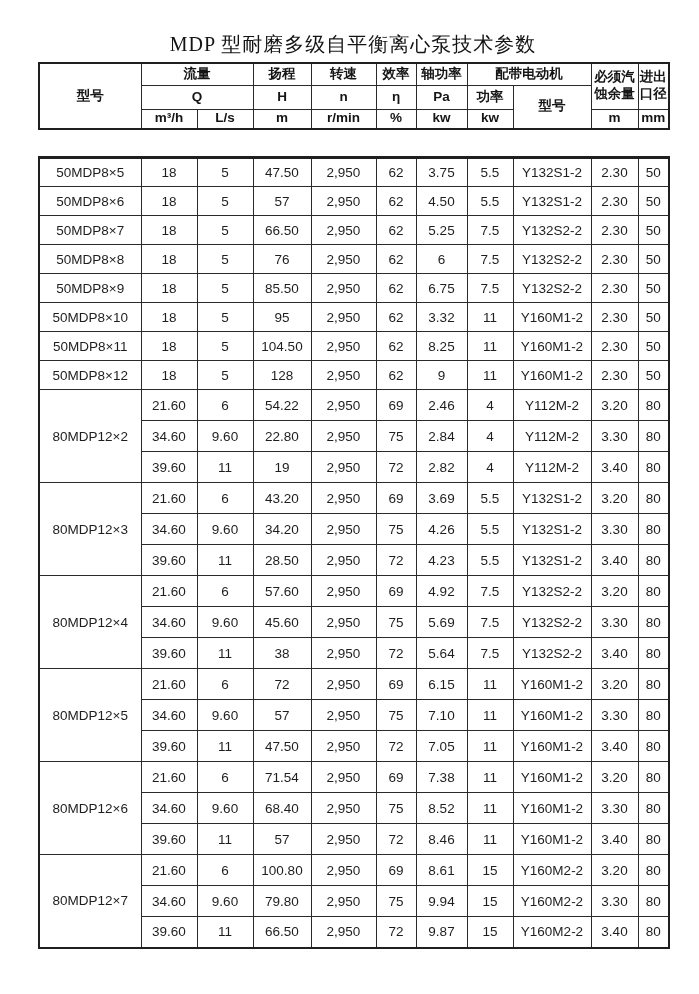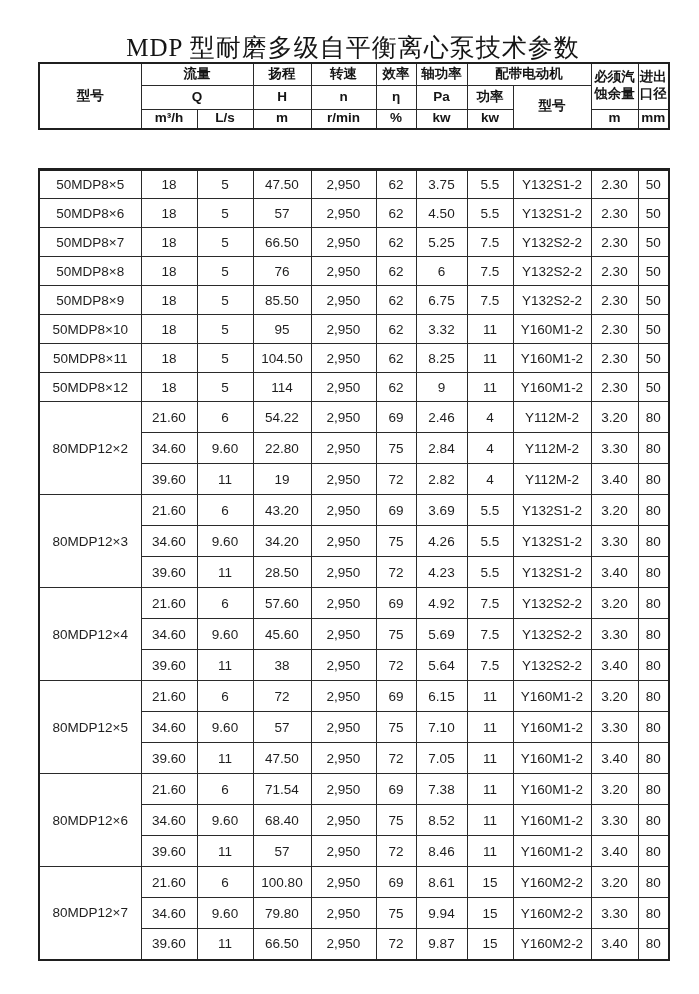--- a/index.html
+++ b/index.html
@@ -18,35 +18,35 @@
     width: 699px; height: 994px;
     background: #ffffff;
   }
   .doc-title {
     position: absolute;
     top: 31px;
     left: 38px;
     width: 630px;
     text-align: center;
     font-family: "Liberation Serif", "DejaVu Serif", serif;
-    font-size: 25px;
+    font-size: 20px;
     letter-spacing: 1px;
     color: #141414;
     white-space: nowrap;
   }
   table {
     border-collapse: collapse;
     table-layout: fixed;
     position: absolute;
     left: 38px;
     width: 630px;
     background: #ffffff;
   }
   .header-table { top: 62px; border: 2px solid #1f1f1f; }
-  .data-table   { top: 168px; border: 2px solid #1f1f1f; border-top: 3px solid #1f1f1f; }
+  .data-table   { top: 156px; border: 2px solid #1f1f1f; border-top: 3px solid #1f1f1f; }
   td, th {
     border: 1px solid #2a2a2a;
     text-align: center;
     vertical-align: middle;
     font-size: 13px;
     padding: 0 1px;
     overflow: hidden;
   }
   .header-table th {
     font-weight: bold;
@@ -238,21 +238,21 @@
           <td>8.25</td>
           <td>11</td>
           <td>Y160M1-2</td>
           <td>2.30</td>
           <td>50</td>
         </tr>
         <tr class="h-single">
           <td rowspan="1" class="model-cell">50MDP8×12</td>
           <td>18</td>
           <td>5</td>
-          <td>114</td>
+          <td>128</td>
           <td>2,950</td>
           <td>62</td>
           <td>9</td>
           <td>11</td>
           <td>Y160M1-2</td>
           <td>2.30</td>
           <td>50</td>
         </tr>
         <tr class="h-triple">
           <td rowspan="3" class="model-cell">80MDP12×2</td>

